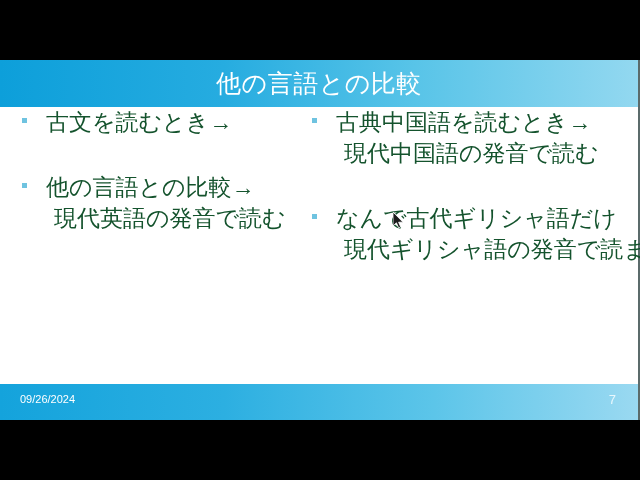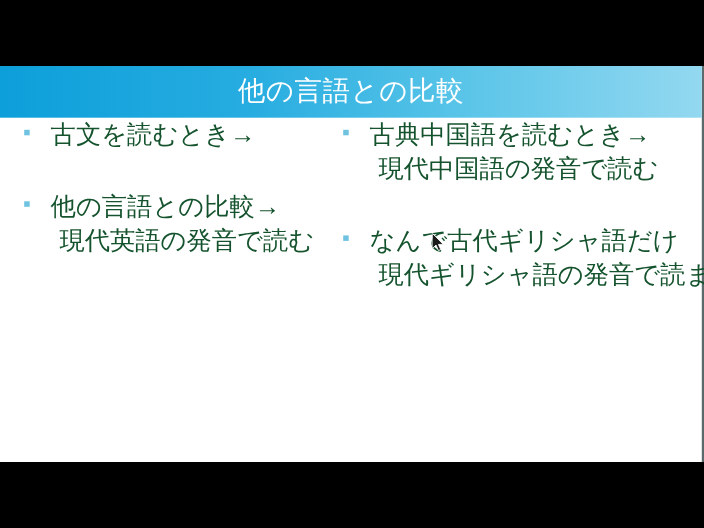--- a/index.html
+++ b/index.html
@@ -184,20 +184,24 @@
         <div class="bullet-block">
           <span class="bullet-marker"></span>
           <div class="bullet-line">なんで古代ギリシャ語だけ</div>
           <div class="bullet-line cont">現代ギリシャ語の発音で読ま</div>
         </div>
 
       </div>
 
     </div>
 
+    <div class="footer-bar">
+      <div class="footer-date">09/26/2024</div>
+      <div class="footer-slide-number">7</div>
+    </div>
 
   </div>
 
   <div class="letterbox-bottom"></div>
 
   <svg class="cursor" viewBox="0 0 12 18">
     <polygon points="0,0 0,14 3.4,10.8 5.6,15.8 7.7,14.9 5.6,10.2 10,10.2" fill="#1b1b1b" stroke="#ffffff" stroke-width="0.8"></polygon>
   </svg>
 
 </div>

